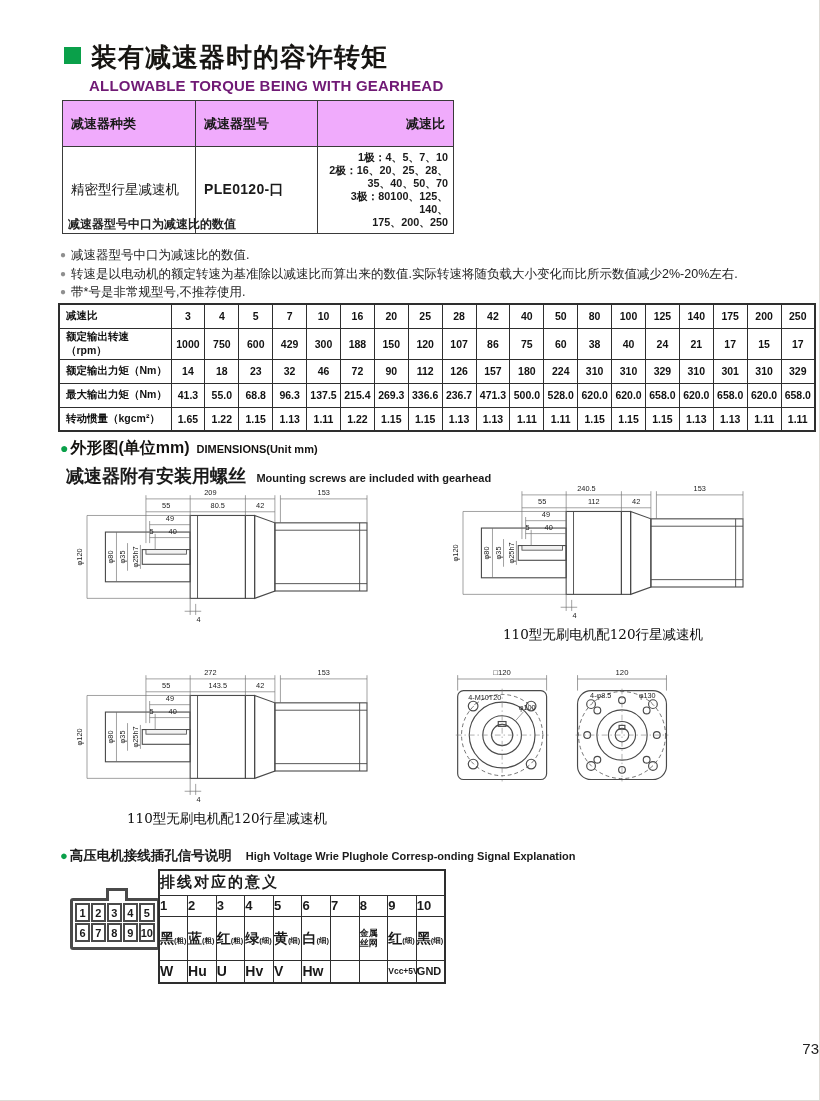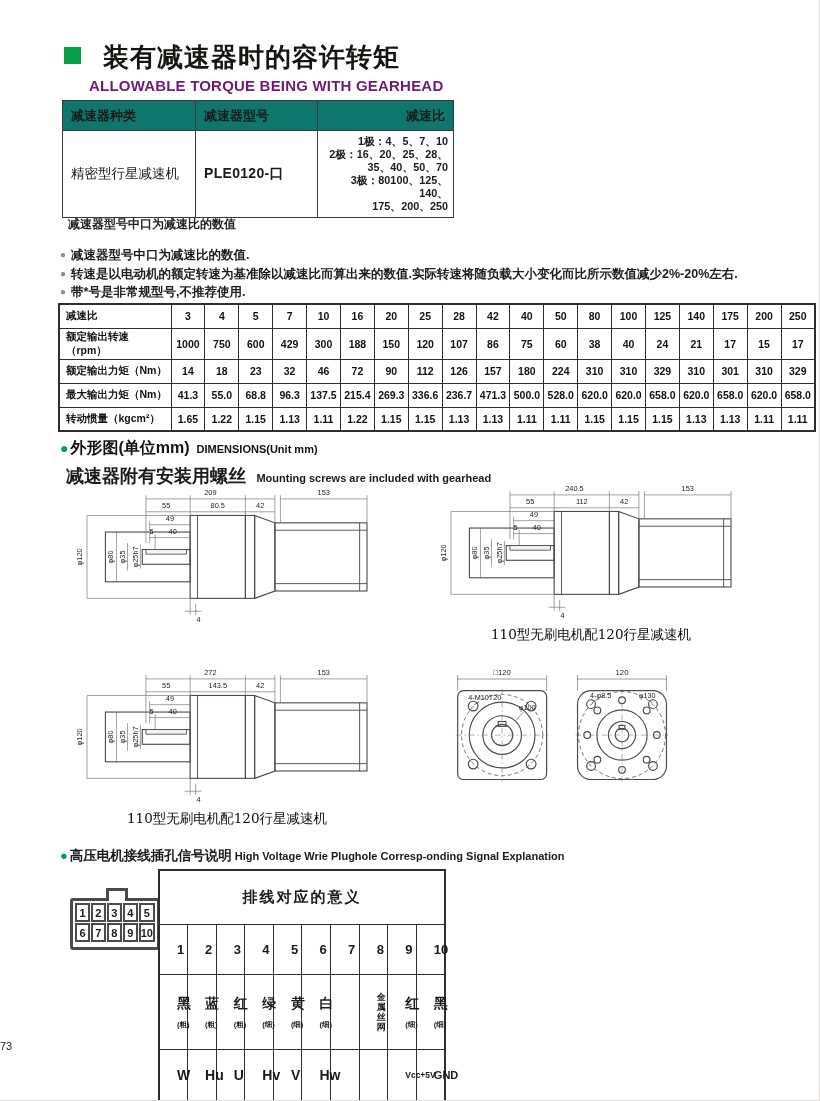--- a/index.html
+++ b/index.html
@@ -5,42 +5,42 @@
   *{margin:0;padding:0;box-sizing:border-box}
   html,body{background:#fff}
   body{
     width:820px;height:1101px;position:relative;
     font-family:"Liberation Sans",sans-serif;color:#1a1a1a;
     border-right:1px solid #dedbd6;border-bottom:1px solid #dedbd6;
   }
   .abs{position:absolute}
 
   
-  .title-row{left:64px;top:40px;display:flex;align-items:flex-start;gap:22px}
+  .title-row{left:64px;top:40px;display:flex;align-items:flex-start;gap:10px}
   .sq{width:17px;height:17px;margin-top:7px}
   .title-zh{font-size:26px;font-weight:bold;letter-spacing:1px;color:#171512}
   .title-en{left:89px;top:77px;font-size:15px;font-weight:bold;color:#701a75;letter-spacing:.2px}
 
   
   table{border-collapse:collapse}
   .t1{left:62px;top:100px;width:391px;table-layout:fixed}
   .t1 td{border:1.6px solid #3a3a3a;vertical-align:middle;padding:3px 8px}
-  .t1 .hd{background:#0f766e;height:30px;font-size:13px;font-weight:600}
+  .t1 .hd{background:#f0abfc;height:46px;font-size:13px;font-weight:600}
   .t1 .hd.r{text-align:right}
   .t1 .c1{width:133px}.t1 .c2{width:122px}.t1 .c3{width:136px}
   .t1 .body td{height:64px}
   .t1 .type{font-size:13.5px;font-weight:normal}
   .t1 .model{font-size:14px;font-weight:bold;letter-spacing:.3px}
   .t1 .ratio{font-size:10.8px;font-weight:bold;text-align:right;line-height:13px;padding:4px 5px}
   .t1-foot{left:68px;top:216px;font-size:12px;font-weight:600;color:#222}
 
   
   .notes{left:60px;top:246px;font-size:12.5px;line-height:17.5px;color:#1c1c1c}
   .notes .dot{color:#8f8f8f;font-size:10px;margin-right:5px;vertical-align:1px}
-  .notes div{font-weight:700}
+  .notes div{font-weight:400}
 
   
   .spec{left:58px;top:303px;width:758px;table-layout:fixed}
   .spec td{border:1px solid #2e2e2e;height:24px;text-align:center;font-size:10.5px;font-weight:600;color:#111;padding:1px}
   .spec td.lbl{width:112px;text-align:left;padding-left:6px}
   .spec{border:2px solid #2e2e2e}
 
   
   .dims-head{left:60px;top:438px;display:flex;align-items:baseline}
   .dims-head .dot{font-size:14px;margin-right:2px}
@@ -59,40 +59,40 @@
   .geo .dash{stroke-dasharray:4 3;stroke-width:.8}
   .geo .cl{stroke-dasharray:6 3 1.5 3;stroke-width:.6;stroke:#777}
   .dim line{stroke:#6e6e6e;stroke-width:.7}
   .dim text{font-size:8px;fill:#222;text-anchor:middle;font-family:"Liberation Sans",sans-serif}
   .dim text.lbl{font-size:7.5px}
 
   
   .wire-head{left:60px;top:847px;display:flex;align-items:baseline}
   .wire-head .dot{font-size:13px;margin-right:2px}
   .wire-head .zh{font-size:13.5px;font-weight:bold}
-  .wire-head .en{font-size:11px;font-weight:bold;margin-left:3px}
+  .wire-head .en{font-size:11px;font-weight:bold;margin-left:14px}
 
   .conn{left:70px;top:898px;width:90px;height:52px;border:3px solid #4a4a4a;border-radius:3px;background:#fff}
   .conn .tab{position:absolute;left:33px;top:-13px;width:22px;height:13px;border:3px solid #4a4a4a;border-bottom:none;background:#fff}
   .conn .grid{display:grid;grid-template-columns:repeat(5,1fr);gap:1px;padding:2px}
   .conn .cell{border:2px solid #4a4a4a;height:19px;display:flex;align-items:center;justify-content:center;font-size:11px;font-weight:bold}
 
   .wire{left:158px;top:869px;width:288px;table-layout:fixed;border:2px solid #2e2e2e}
-  .wire td{border:1px solid #2e2e2e;text-align:center;vertical-align:middle;padding:17px}
+  .wire td{border:1px solid #2e2e2e;vertical-align:middle;padding:0}
   .wire .ttl{height:25px;font-size:15px;font-weight:bold;letter-spacing:2px}
   .wire .num{height:21px;font-size:13px;font-weight:bold}
   .wire .col{height:44px}
   .wire .cmain{font-size:14px;font-weight:600}
   .wire .csub{font-size:7.5px;font-weight:600}
   .wire .mesh{font-size:9px;font-weight:600;line-height:10px;display:block}
   .wire .sig{height:23px;font-weight:bold;font-size:14px}
   .wire .sig.s3{font-size:11px}
   .wire .sig.s4{font-size:8.5px}
 
-  .pageno{left:0;right:0;top:1040px;text-align:left;font-size:11px;color:#222}
+  .pageno{left:0;right:0;top:1040px;text-align:right;font-size:15px;color:#222}
 </style>
 </head>
 <body>
 
 <div class="abs title-row">
   <span class="sq" id="accent-sq" style="background: rgb(10, 160, 74);"></span>
   <span class="title-zh">装有减速器时的容许转矩</span>
 </div>
 <div class="abs title-en">ALLOWABLE TORQUE BEING WITH GEARHEAD</div>
 
@@ -300,21 +300,21 @@
       <line x1="72" y1="64" x2="72" y2="90"></line>
         <text transform="rotate(-90 69 77)" x="69" y="77">φ25h7</text>
       <line x1="126" y1="122" x2="126" y2="140"></line>
         <line x1="132" y1="128" x2="132" y2="140"></line>
       <line x1="120" y1="136" x2="138" y2="136"></line>
         <text x="135" y="148">4</text>
     </g>
   </svg>
 </div>
 
-<div class="drawing" style="left:426px;top:482px">
+<div class="drawing" style="left:438px;top:482px">
   <svg viewBox="0 0 332 152">
     <g class="geo">
       <rect x="34" y="50" width="92" height="54"></rect>
       <rect x="74" y="69" width="52" height="16"></rect>
       <rect x="78" y="69" width="44" height="5" class="key"></rect>
       <rect x="126" y="32" width="60" height="90"></rect>
       <line x1="134" y1="32" x2="134" y2="122"></line>
       <rect x="186" y="32" width="10" height="90"></rect>
       <polygon points="196,32 218,40 218,114 196,122"></polygon>
       <rect x="218" y="40" width="100" height="74"></rect>

